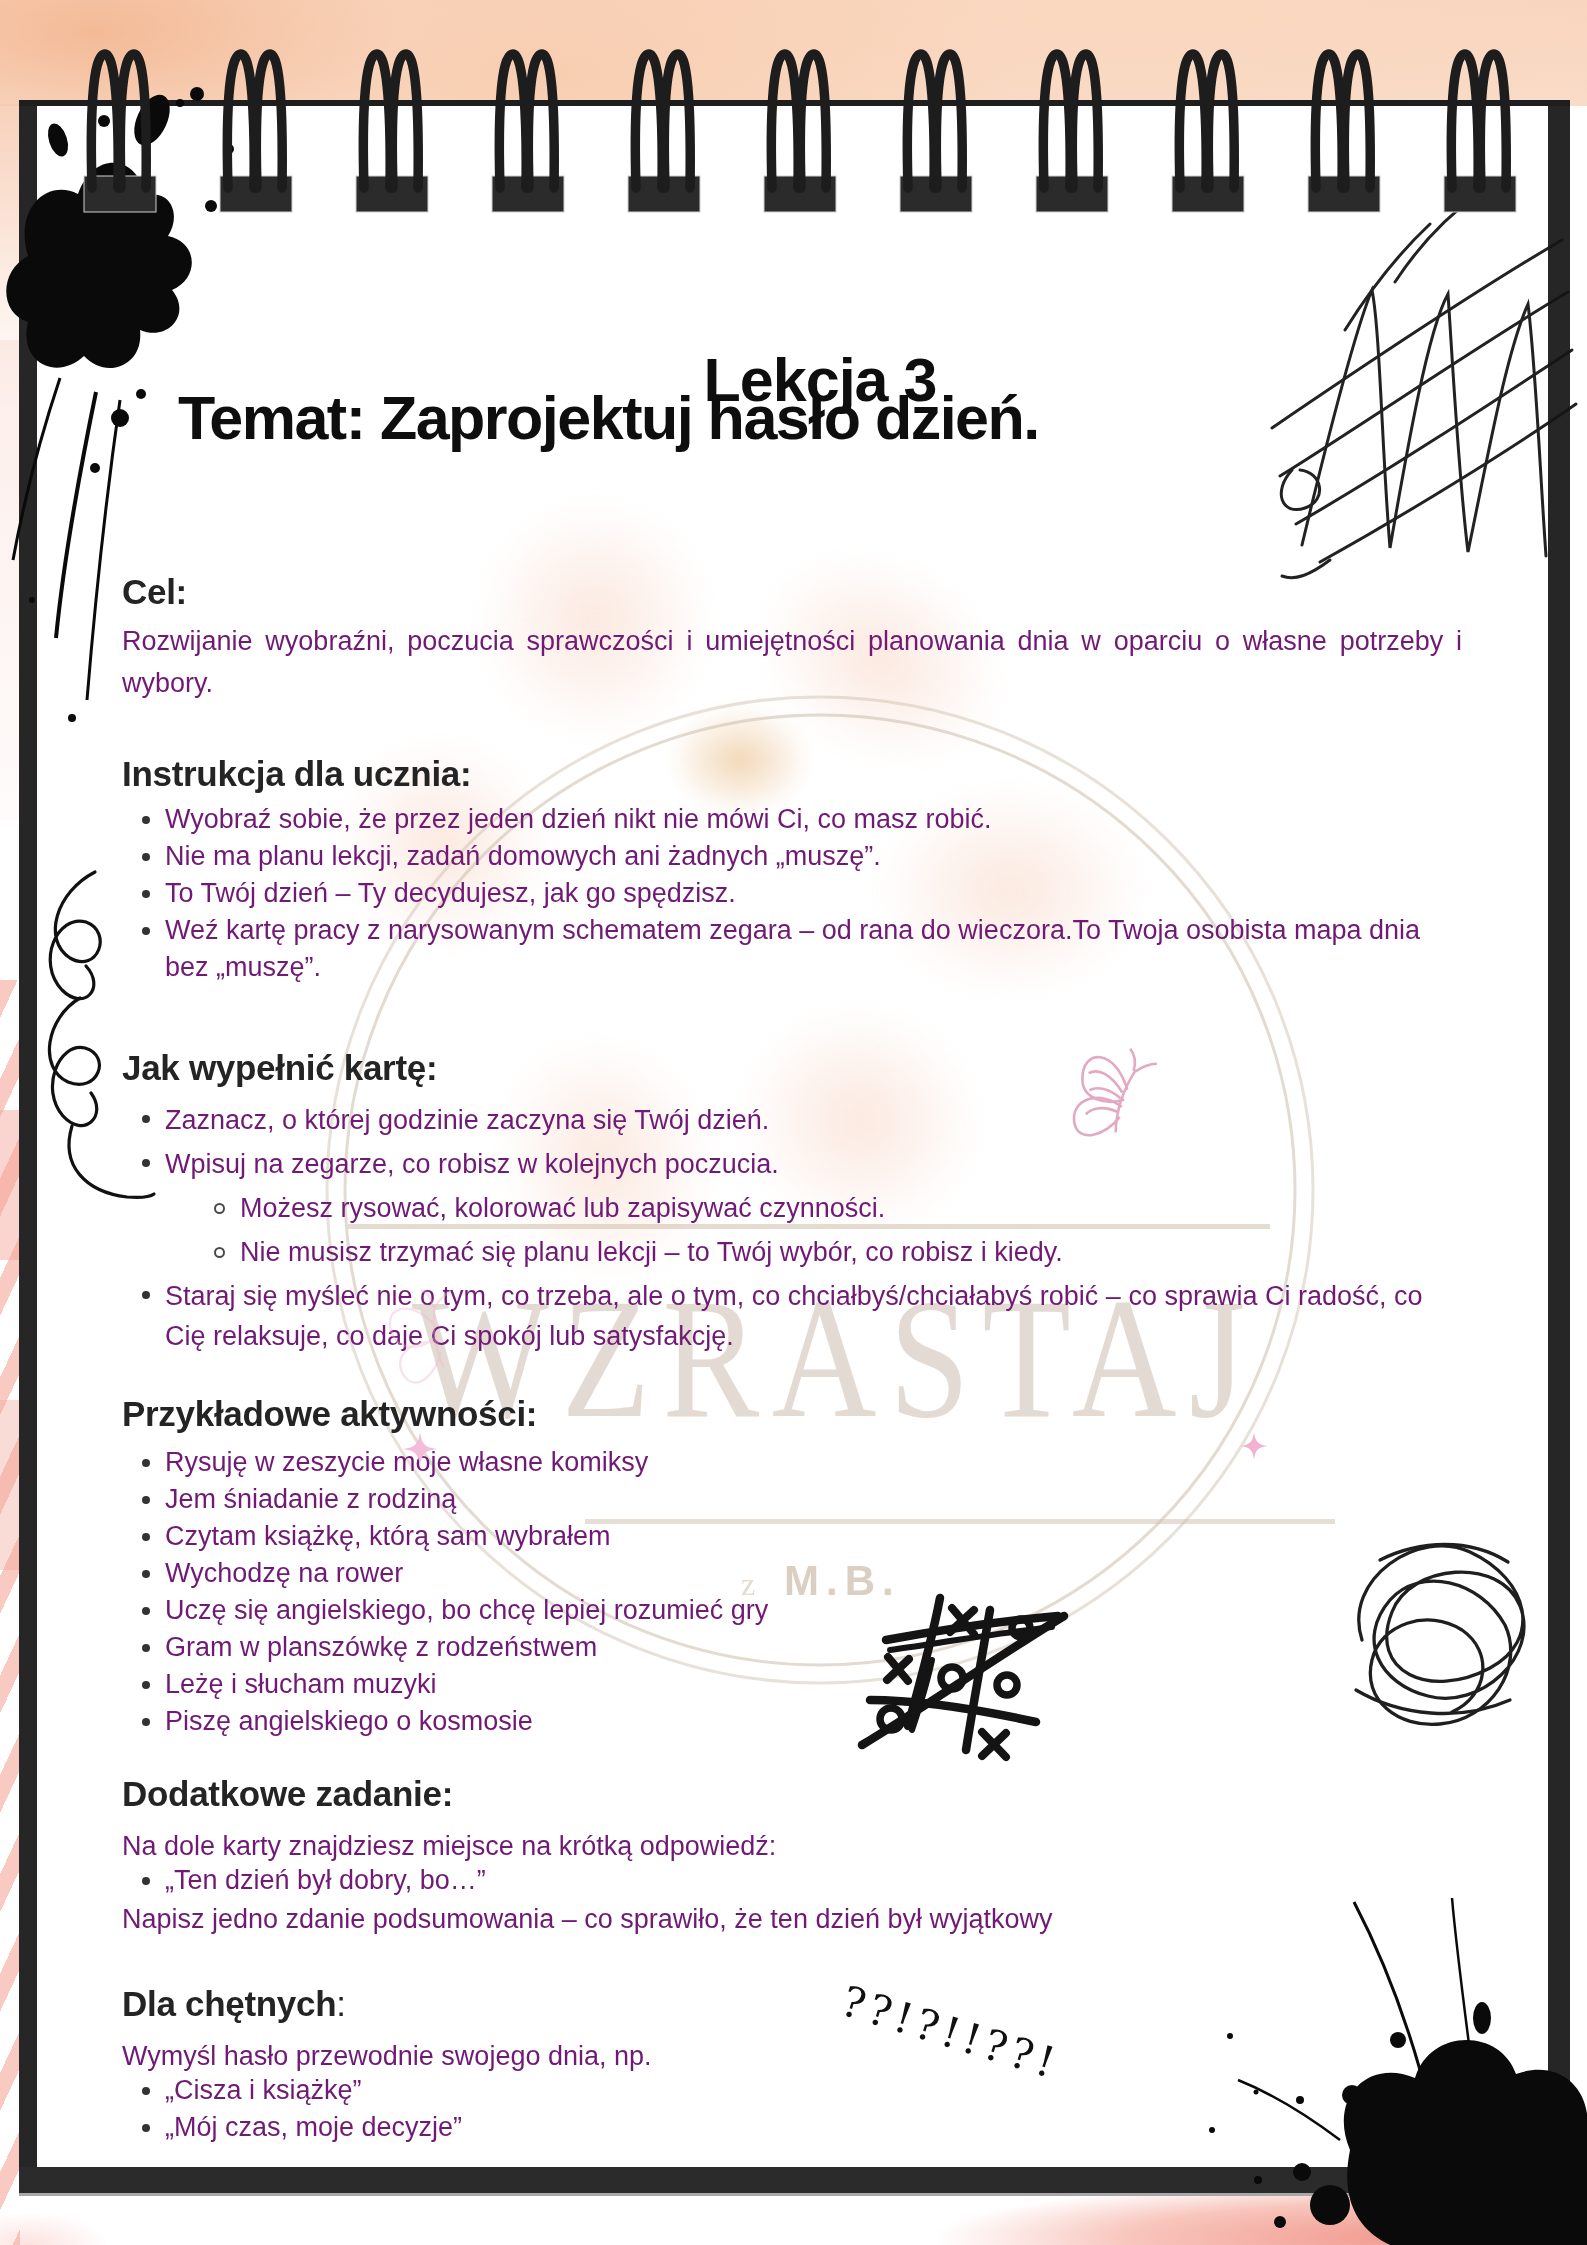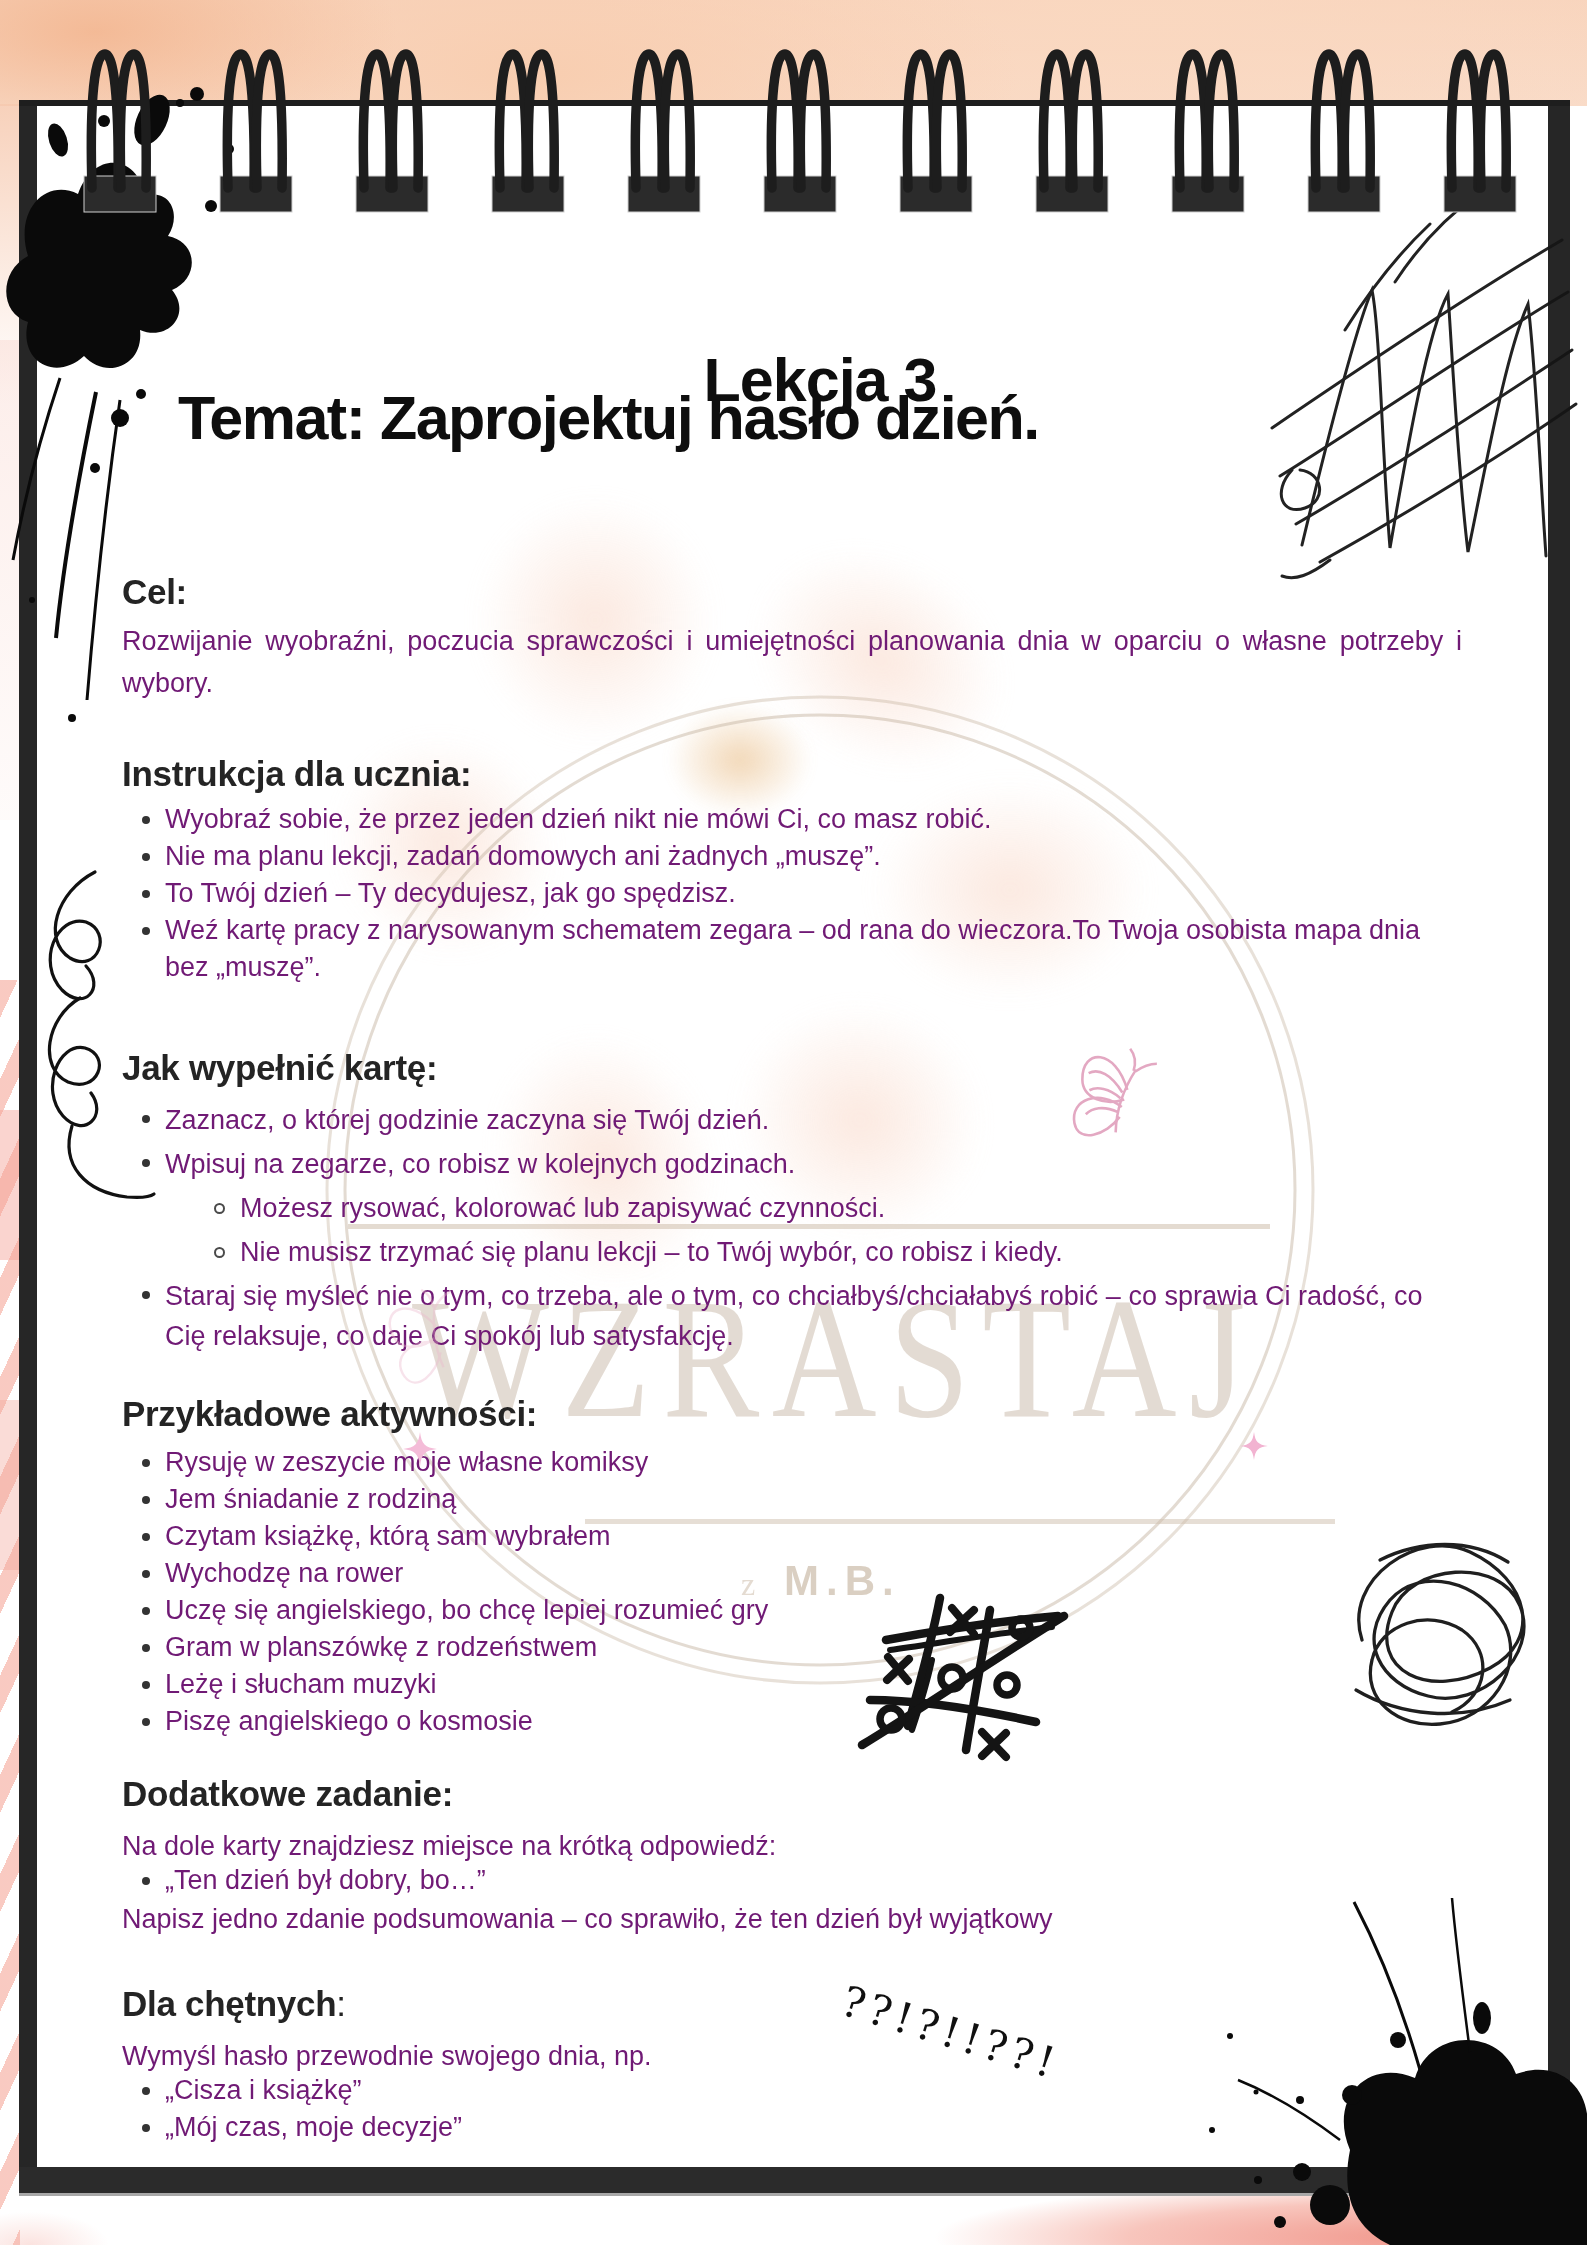--- a/index.html
+++ b/index.html
@@ -145,21 +145,21 @@
   </ul>
 
   <div class="abs sec-h" style="top:1048px">Jak wypełnić kartę:</div>
   <ul class="abs sec-body blist lh40 content" style="top:1100px">
     <li>
         <span class="dot"></span>
         <span>Zaznacz, o której godzinie zaczyna się Twój dzień.</span>
       </li>
     <li>
         <span class="dot"></span>
-        <span>Wpisuj na zegarze, co robisz w kolejnych godzinach.</span>
+        <span>Wpisuj na zegarze, co robisz w kolejnych poczucia.</span>
       </li>
     <li class="lvl2">
         <span class="dot"></span>
         <span>Możesz rysować, kolorować lub zapisywać czynności.</span>
       </li>
     <li class="lvl2">
         <span class="dot"></span>
         <span>Nie musisz trzymać się planu lekcji – to Twój wybór, co robisz i kiedy.</span>
       </li>
     <li>

